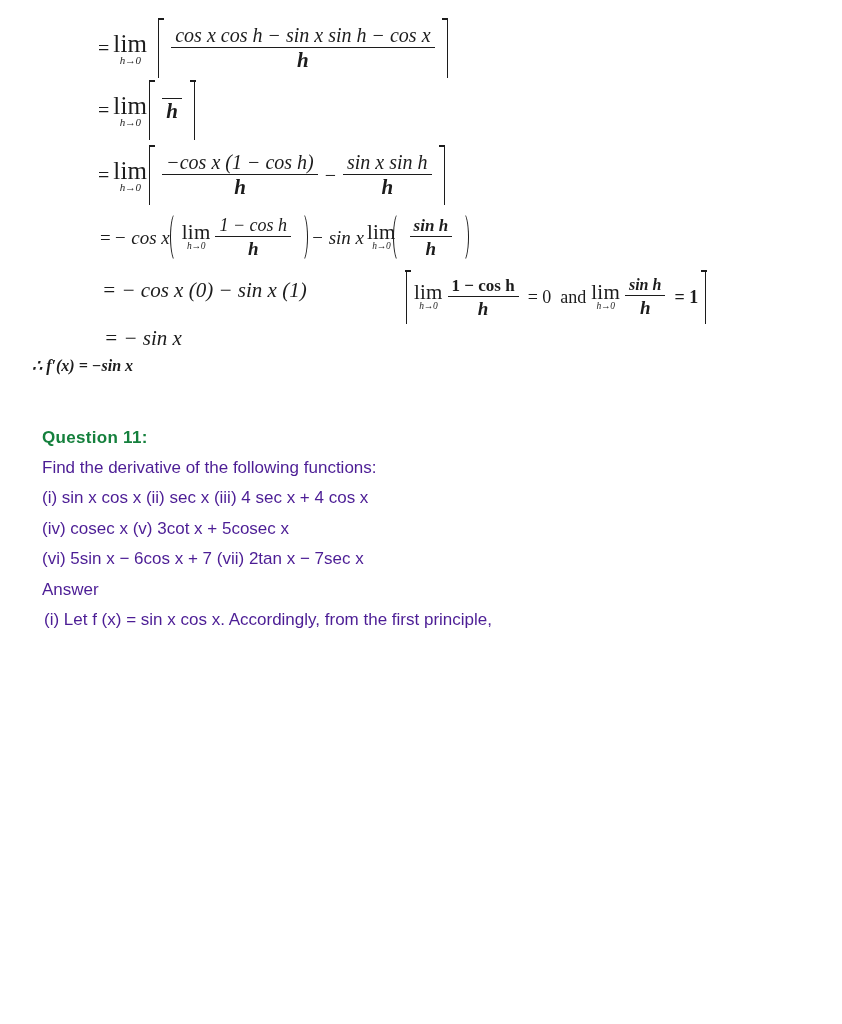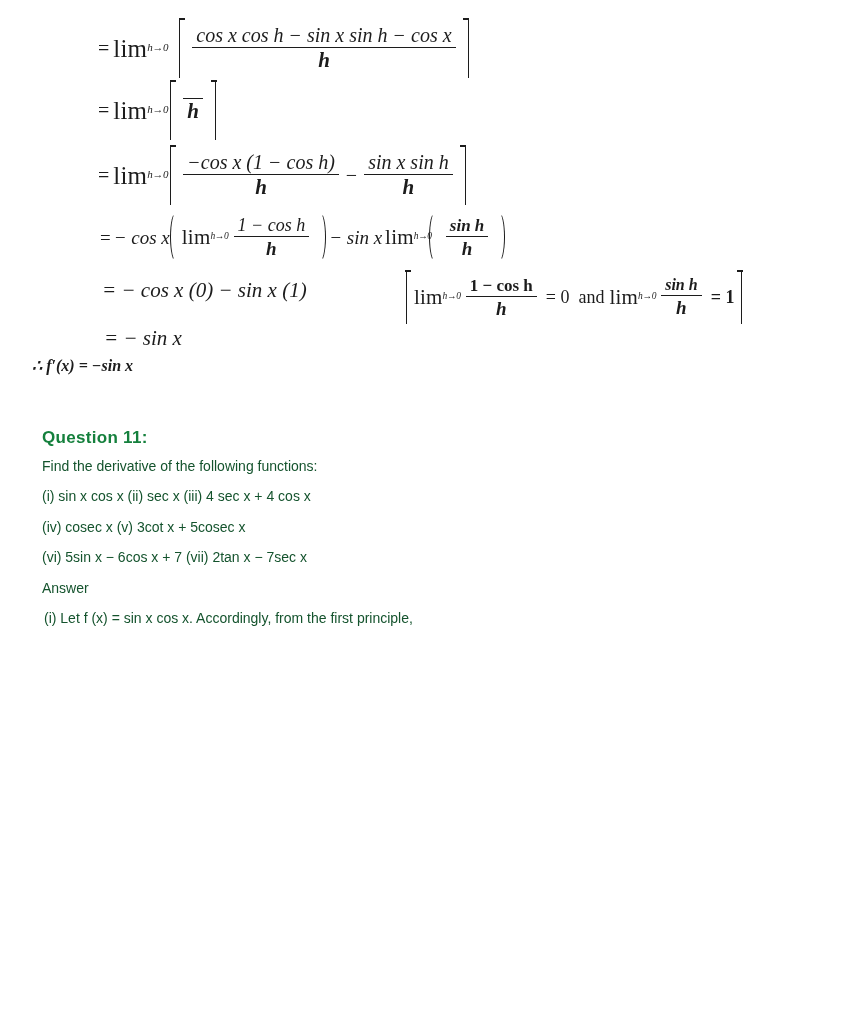--- a/index.html
+++ b/index.html
@@ -23,21 +23,21 @@
     line-height: 1;
   }
   .mi { font-style: italic; }
   .mo { font-style: normal; }
   .mb { font-weight: bold; font-style: normal; }
   .mbi { font-weight: bold; font-style: italic; }
 
   
   .limop {
     display: inline-flex;
-    flex-direction: row;
+    flex-direction: column;
     align-items: center;
     vertical-align: middle;
     line-height: 1;
   }
   .limop .lim-main { font-size: 25px; font-style: normal; letter-spacing: .2px; }
   .limop .lim-sub  { font-size: 11px; font-style: italic; margin-top: -1px; letter-spacing: -.3px; }
 
   .limop.small .lim-main { font-size: 21px; }
   .limop.small .lim-sub  { font-size: 9.5px; }
 
@@ -104,22 +104,22 @@
     position: absolute;
     display: flex;
     align-items: center;
     white-space: nowrap;
   }
 
   
   .prose {
     position: absolute;
     font-family: "Liberation Sans", sans-serif;
-    font-size: 14px;
-    color: #14532d;
+    font-size: 17px;
+    color: #4c1d95;
     white-space: nowrap;
   }
   .qheading {
     color: #15803d;
     font-size: 17px;
     letter-spacing: .3px;
     font-weight: bold;
   }
 </style>
 </head>

